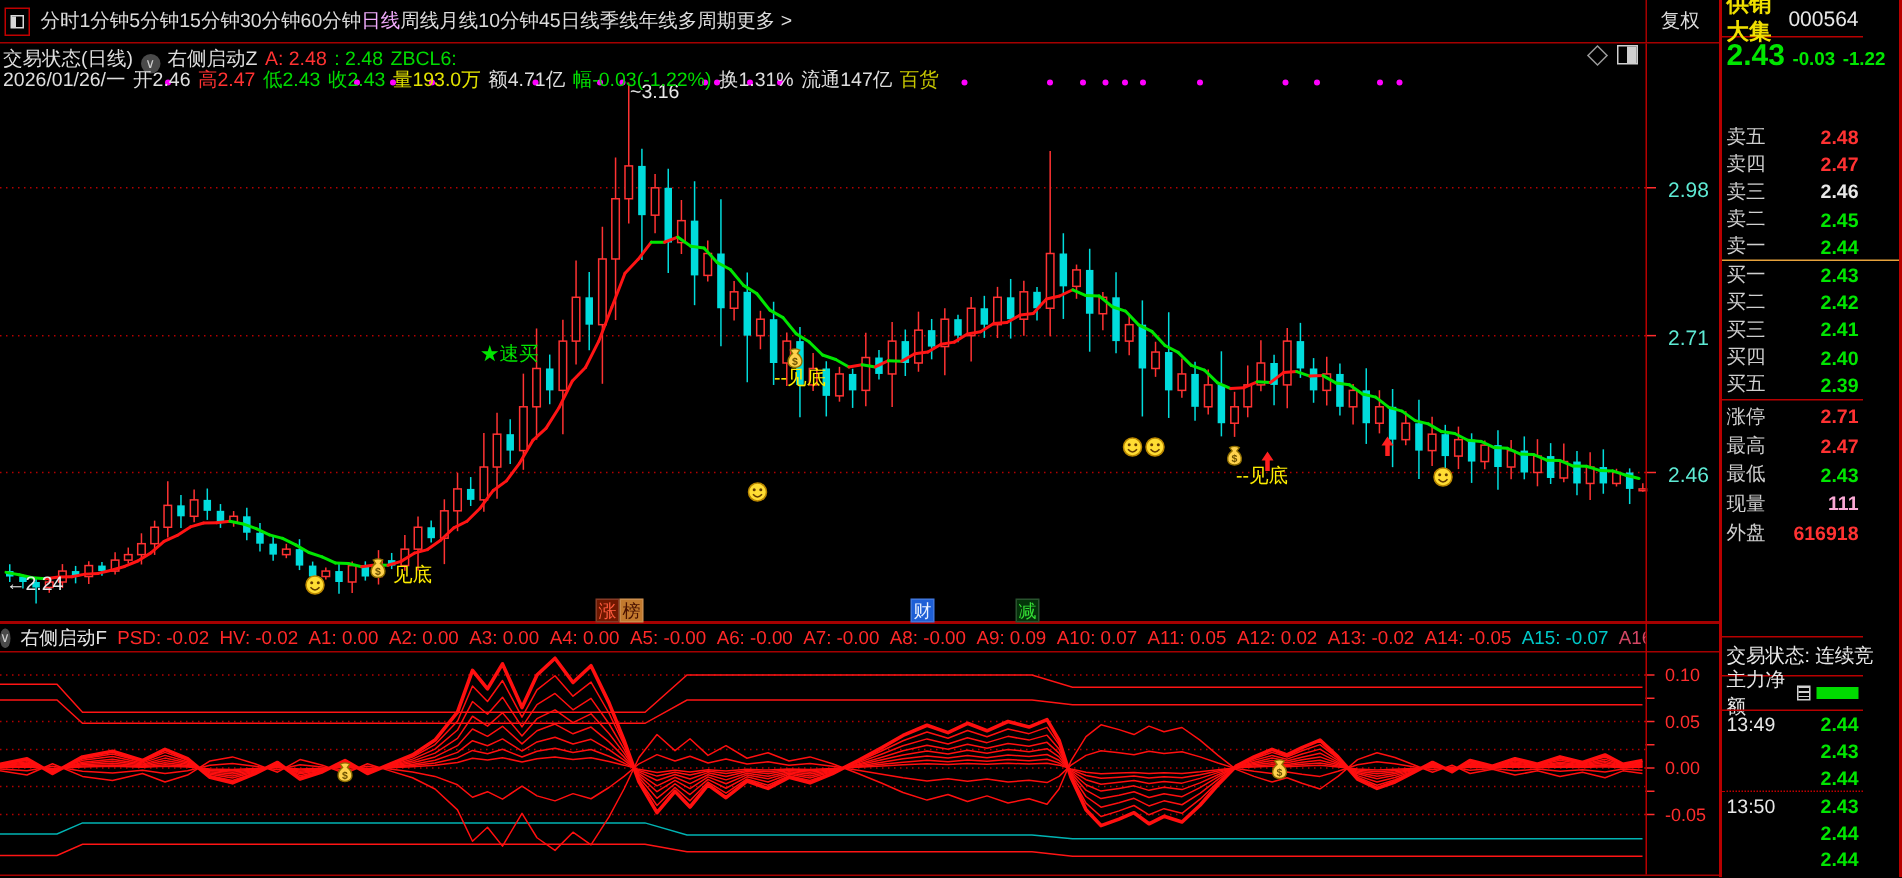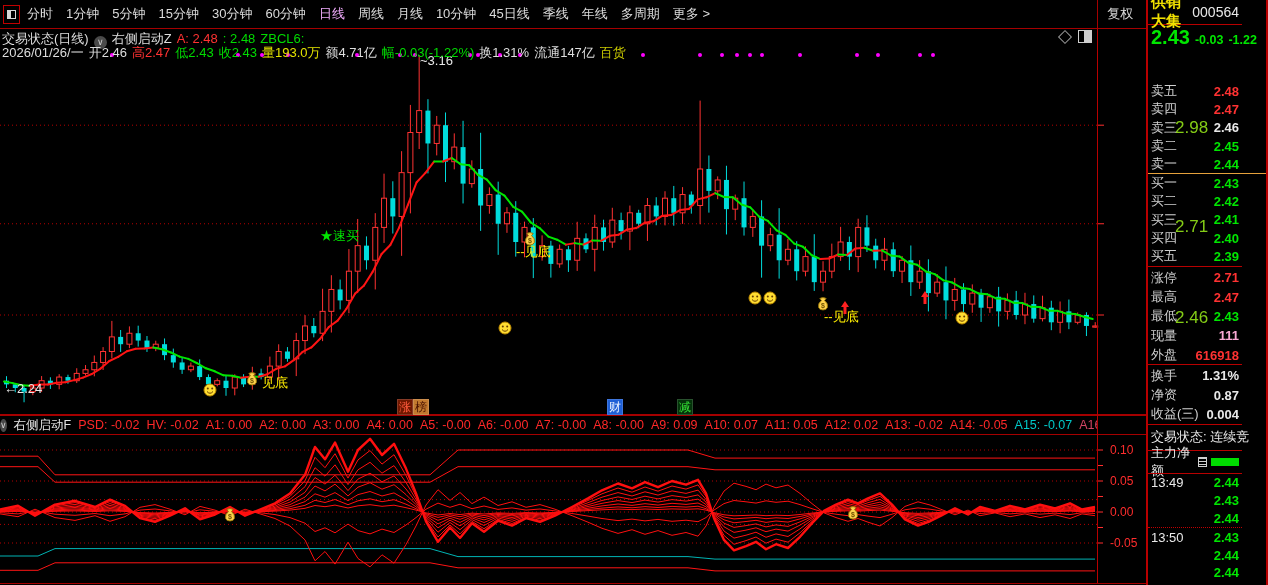--- a/index.html
+++ b/index.html
@@ -2,38 +2,38 @@
 <html><head>
 <meta charset="utf-8">
 <style>
   html,body{margin:0;padding:0;background:#000;}
   #app{position:relative;width:1268px;height:585px;background:#000;overflow:hidden;
        font-family:"Liberation Sans",sans-serif;-webkit-font-smoothing:none;}
   
   #menubar{position:absolute;left:0;top:0;width:1146px;height:28px;display:flex;align-items:center;color:#dcdcdc;font-size:13px;white-space:nowrap;overflow:hidden;}
   #win-icon{width:15px;height:17px;border:1px solid #c00000;margin:0 7px 0 3px;display:flex;align-items:center;justify-content:center;flex:0 0 auto;}
   #win-icon .pane{width:9px;height:9px;border:1px solid #d8d8d8;box-sizing:border-box;background:linear-gradient(90deg,#d8d8d8 40%,transparent 40%);}
-  #menu-left{display:flex;gap:13px;align-items:center;}
+  #menu-left{display:flex;align-items:center;}
   #menu-left .mi{cursor:default;}
   #menu-left .mi.active{color:#f0abfc;}
   #menu-right{display:flex;margin-left:auto;align-items:center;height:100%;flex-direction:column;}
   #menu-right .mi{padding:0 9px;border-left:1px solid #a50000;line-height:28px;}
   #menu-right .mi:last-child{border-right:1px solid #a50000;}
   
   .hline{position:absolute;background:#a50000;height:1px;}
   .vline{position:absolute;background:#b80000;width:1px;}
   
   #chart-area{position:absolute;left:0;top:29px;width:1146px;height:385px;}
   #chart-area svg{position:absolute;left:0;top:0;}
   .hdrline{position:absolute;left:2px;white-space:nowrap;font-size:13px;pointer-events:none;z-index:5;}
   .hdrline span{margin-right:5px;}
   #hdr1{top:1px;}
   #hdr2{top:15px;}
   .cicon{display:inline-block;width:13px;height:13px;border-radius:50%;background:#4a4a4a;color:#cfcfcf;font-size:9px;line-height:13px;text-align:center;vertical-align:-2px;margin-right:4px;}
-  .axis-label{position:absolute;color:#84cc16;font-size:17px;left:1175px;pointer-events:none;}
+  .axis-label{position:absolute;color:#5eead4;font-size:14px;left:1112px;pointer-events:none;}
   .anno{position:absolute;font-size:13px;white-space:nowrap;pointer-events:none;z-index:4;}
   .tag{position:absolute;top:370px;display:flex;z-index:4;cursor:default;}
   .tag span{display:block;font-size:12px;line-height:14px;padding:0 1px;border:1px solid rgba(255,255,255,.15);}
   #corner-icons{position:absolute;left:1060px;top:1px;display:flex;gap:8px;align-items:center;z-index:5;}
   #diamond{width:8px;height:8px;border:1px solid #9a9a9a;transform:rotate(45deg);}
   #cwin{width:12px;height:11px;border:1px solid #cfcfcf;background:linear-gradient(90deg,transparent 45%,#cfcfcf 45%);}
   
   #ind-header{position:absolute;left:0;top:416px;width:1097px;height:18px;display:flex;align-items:center;font-size:12.5px;white-space:nowrap;overflow:hidden;color:#e0e0e0;z-index:5;}
   #ind-header .iv{margin-right:7px;}
   #ind-title{color:#e6e6e6;margin:0 7px 0 3px;}
@@ -728,34 +728,20 @@
         </div>
         <div class="rp-row">
           <span class="lbl">现量</span>
           <span class="val" style="color: #f9a8d4;">111</span>
         </div>
         <div class="rp-row">
           <span class="lbl">外盘</span>
           <span class="val" style="color: rgb(255, 50, 50);">616918</span>
         </div>
       </div>
-    <div id="rp-stats2" class="rp-sec">
-        <div class="rp-row">
-          <span class="lbl">换手</span>
-          <span class="val" style="color: rgb(232, 232, 232);">1.31%</span>
-        </div>
-        <div class="rp-row">
-          <span class="lbl">净资</span>
-          <span class="val" style="color: rgb(232, 232, 232);">0.87</span>
-        </div>
-        <div class="rp-row">
-          <span class="lbl">收益(三)</span>
-          <span class="val" style="color: rgb(232, 232, 232);">0.004</span>
-        </div>
-      </div>
     <div id="rp-status" class="rp-sec">交易状态: 连续竞</div>
     <div id="rp-flow" class="rp-sec">
       <span>主力净额</span>
       <span id="flow-icon"></span>
       <span id="flow-bar"></span>
     </div>
     <div id="rp-ticks" class="rp-sec">
         <div class="rp-row">
           <span class="time">13:49</span>
           <span class="val">2.44</span>

